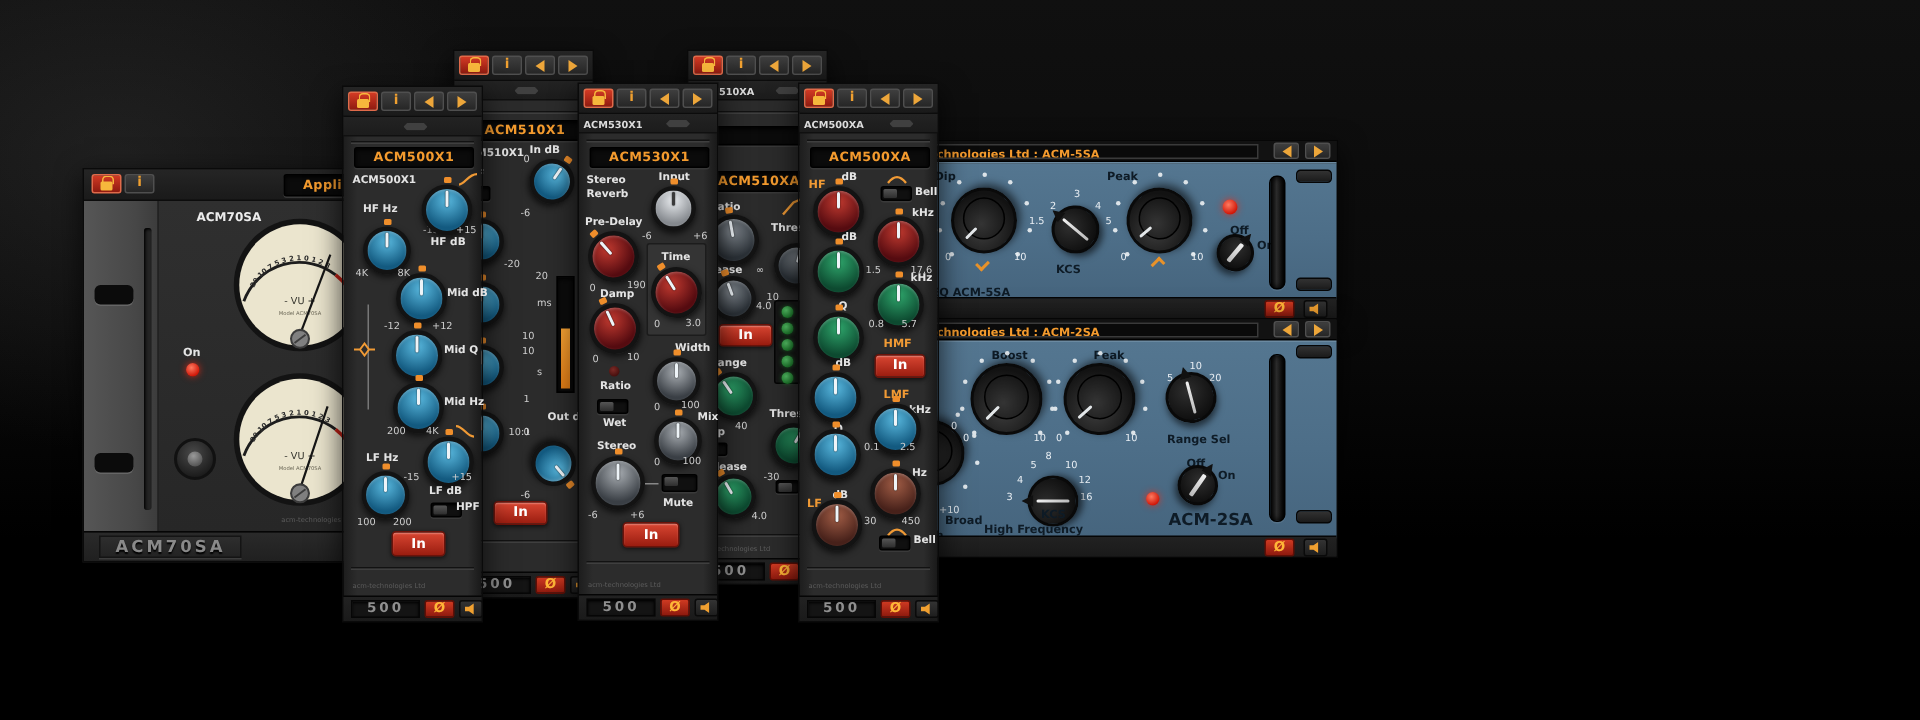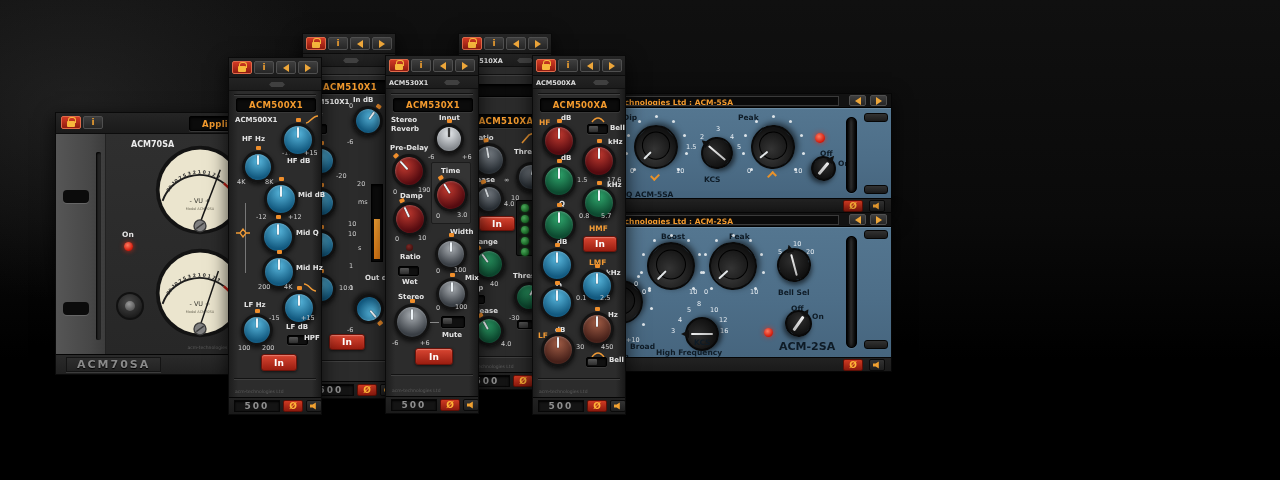--- a/index.html
+++ b/index.html
@@ -265,21 +265,21 @@
     <div class="blab" style="left:143px;top:4px">Peak</div>
     <i class="dots" style="left:146px;top:37px"></i>
     <div class="bigk" style="left:123px;top:14px;width:48px;height:48px;transform:rotate(228deg)"></div>
     <div class="bmk" style="left:118px;top:60px">0</div>
     <div class="bmk" style="left:164px;top:60px">10</div>
 
     <div class="bmk" style="left:192px;top:20px">5</div>
     <div class="bmk" style="left:207px;top:12px">10</div>
     <div class="bmk" style="left:220px;top:20px">20</div>
     <div class="chick" style="left:191px;top:20px;width:34px;height:34px;transform:rotate(-15deg)"></div>
-    <div class="blab" style="left:192px;top:60px">Bell Sel</div>
+    <div class="blab" style="left:192px;top:60px">Range Sel</div>
 
     <div class="bmk" style="left:85px;top:99px">3</div>
     <div class="bmk" style="left:92px;top:88px">4</div>
     <div class="bmk" style="left:101px;top:78px">5</div>
     <div class="bmk" style="left:111px;top:72px">8</div>
     <div class="bmk" style="left:124px;top:78px">10</div>
     <div class="bmk" style="left:133px;top:88px">12</div>
     <div class="bmk" style="left:134px;top:99px">16</div>
     <div class="chick" style="left:99px;top:89px;width:34px;height:34px;transform:rotate(-90deg)"></div>
     <div class="blab" style="left:108px;top:110px">KCS</div>

